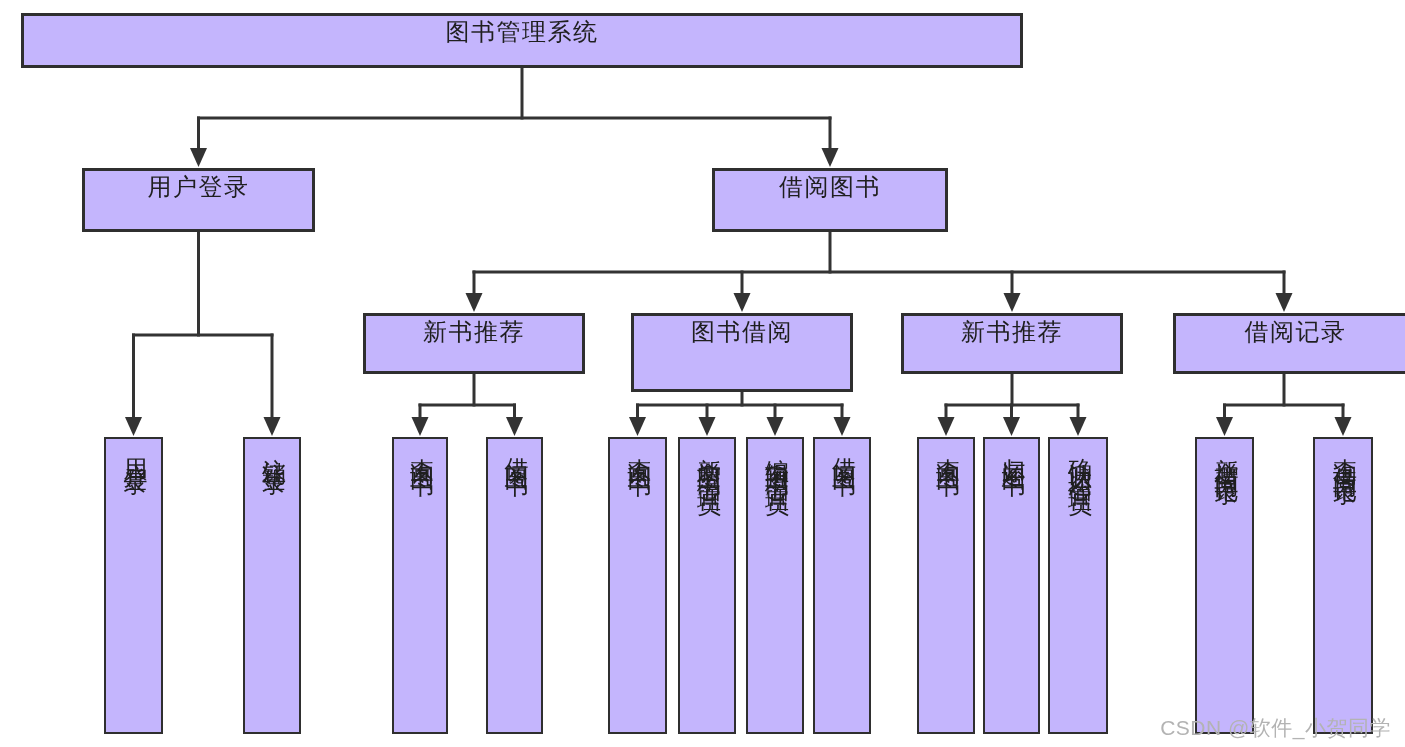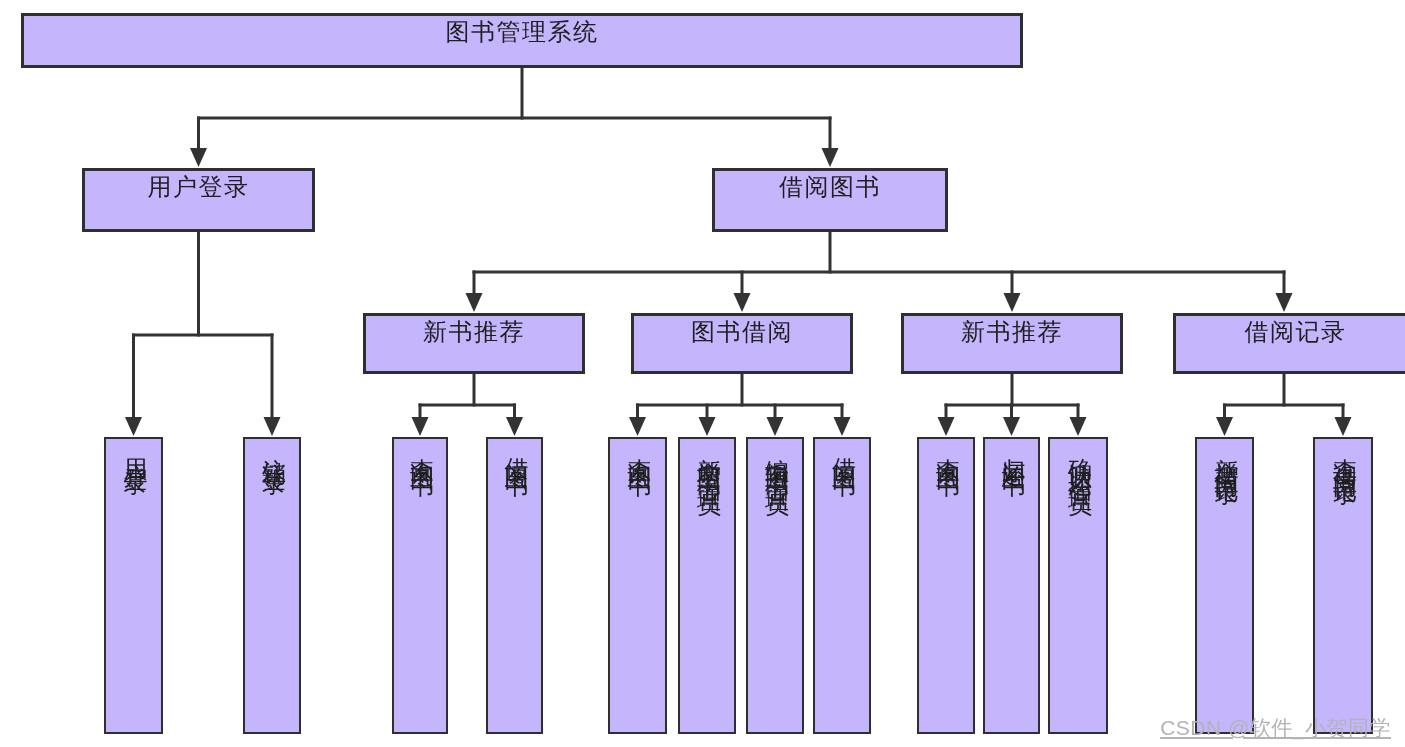--- a/index.html
+++ b/index.html
@@ -53,21 +53,20 @@
   }
   .watermark {
     position: absolute;
     right: 14px;
     bottom: 5px;
     font-size: 21px;
     letter-spacing: 0.5px;
     color: var(--wm, #b3b3b3);
     z-index: 3;
     white-space: nowrap;
-    text-decoration: underline;
   }
 </style>
 </head>
 <body>
 
 <div class="stage" style="--bg: #ffffff; --border: #2f2f2f; --text: #1f1f1f; --wm: #b3b3b3;">
   <svg class="connectors" xmlns="http://www.w3.org/2000/svg" viewBox="0 0 1405 747">
       <g>
         <line x1="522" y1="68" x2="522" y2="118" stroke="#333333" stroke-width="3" stroke-linecap="square"></line>
         <line x1="198.5" y1="118" x2="830" y2="118" stroke="#333333" stroke-width="3" stroke-linecap="square"></line>
@@ -141,21 +140,21 @@
       </div>
       <div class="node h" style="left: 82px; top: 168px; width: 233px; height: 64px;">
         <span class="lbl">用户登录</span>
       </div>
       <div class="node h" style="left: 712px; top: 168px; width: 236px; height: 64px;">
         <span class="lbl">借阅图书</span>
       </div>
       <div class="node h" style="left: 363px; top: 313px; width: 222px; height: 61px;">
         <span class="lbl">新书推荐</span>
       </div>
-      <div class="node h" style="left: 631px; top: 313px; width: 222px; height: 61px;">
+      <div class="node h" style="left: 631px; top: 313px; width: 222px; height: 79px;">
         <span class="lbl">图书借阅</span>
       </div>
       <div class="node h" style="left: 901px; top: 313px; width: 222px; height: 61px;">
         <span class="lbl">新书推荐</span>
       </div>
       <div class="node h" style="left: 1173px; top: 313px; width: 245px; height: 61px;">
         <span class="lbl">借阅记录</span>
       </div>
       <div class="node v" style="left: 104px; top: 437px; width: 59px; height: 297px;">
         <span class="lbl">用户登录</span>

